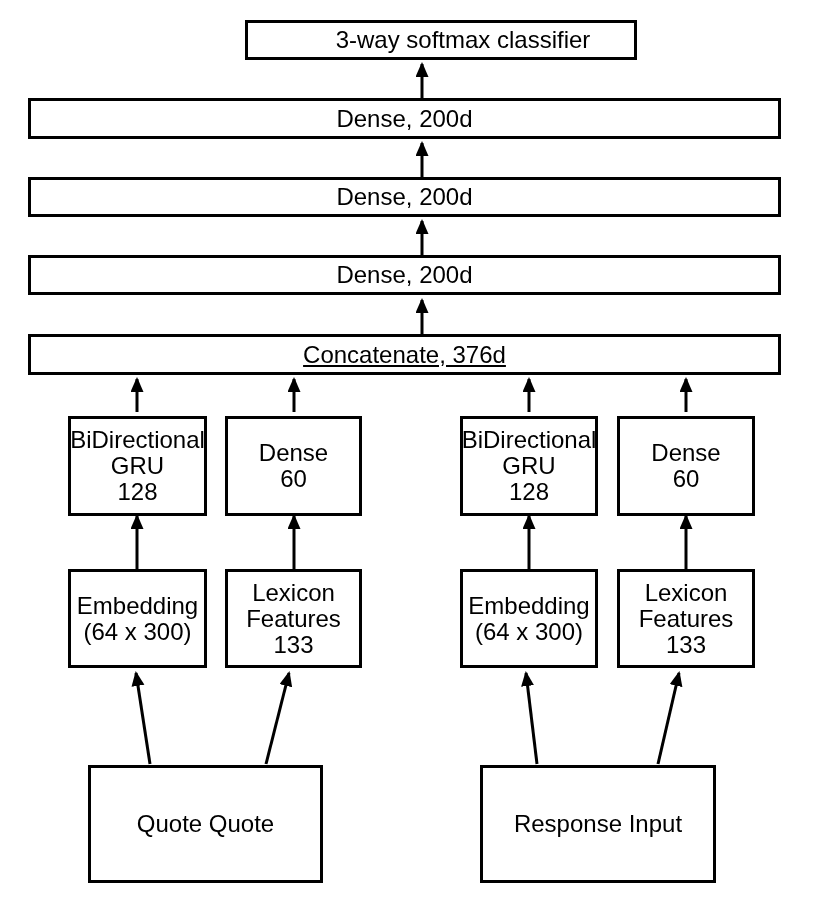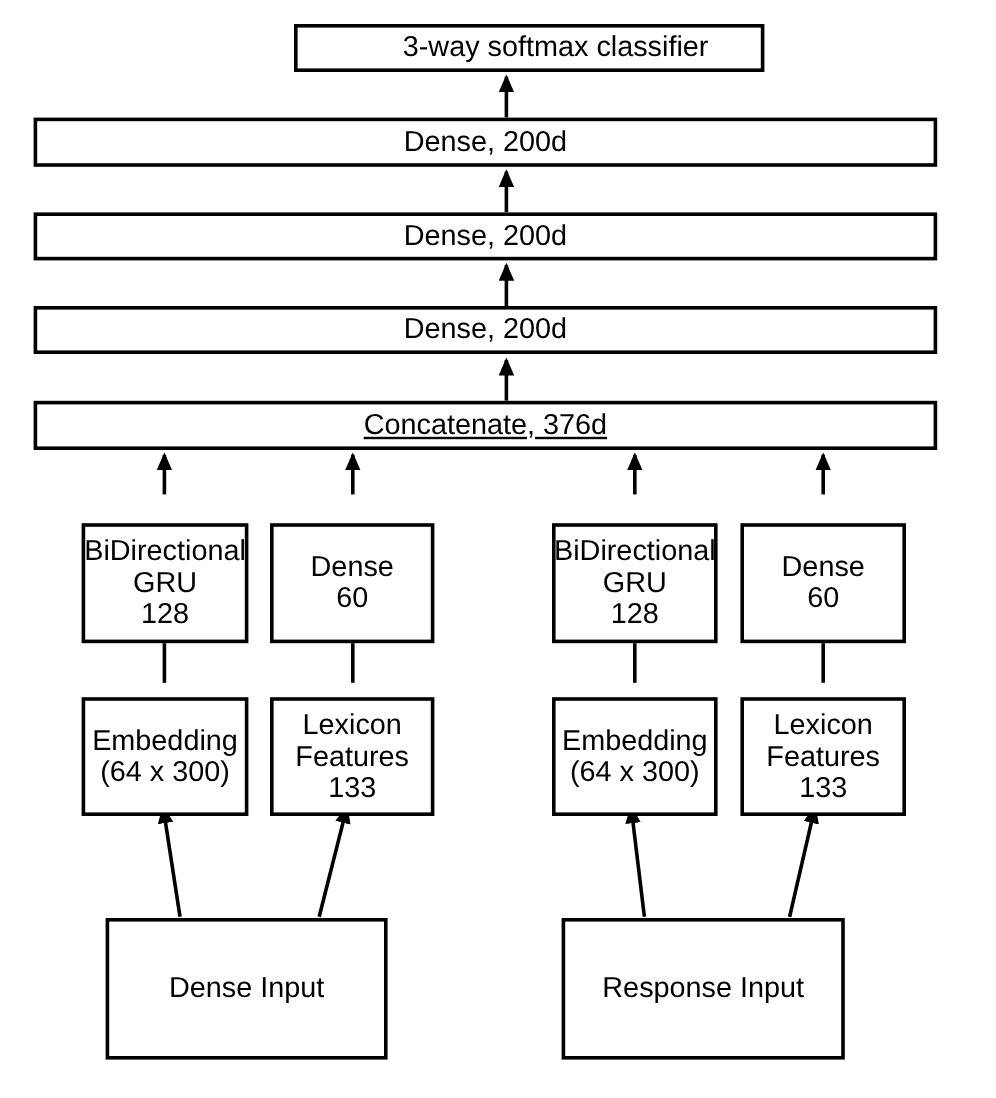--- a/index.html
+++ b/index.html
@@ -38,30 +38,30 @@
   }
   
   .softmax { left: 245px; top: 20px;  width: 392px; height: 40px; padding-left: 44px; }
   
   .wide    { left: 28px;  width: 753px; }
   .dense-a { top: 98px;  height: 41px; }
   .dense-b { top: 177px; height: 40px; }
   .dense-c { top: 255px; height: 40px; }
   .concat  { top: 334px; height: 41px; text-decoration: underline; }
   
-  .row2    { top: 436px; height: 100px; justify-content: center; }
-  .row3    { top: 569px; height: 99px; margin-top: 12px;  }
+  .row2    { top: 416px; height: 100px; justify-content: center; }
+  .row3    { top: 569px; height: 99px;  }
   .col-q-gru { left: 68px;  width: 139px; }
   .col-q-dns { left: 225px; width: 137px; }
   .col-r-gru { left: 460px; width: 138px; }
   .col-r-dns { left: 617px; width: 138px; }
   
   .inputbox { top: 765px; height: 118px; }
   .quote    { left: 88px;  width: 235px; }
-  .response { left: 468px; width: 236px; }
+  .response { left: 480px; width: 236px; }
 </style>
 </head>
 <body>
 
 <div class="canvas">
 
   <svg class="arrows" viewBox="0 0 830 915" xmlns="http://www.w3.org/2000/svg">
     <defs>
       <marker id="ah" markerUnits="userSpaceOnUse" markerWidth="17" markerHeight="15" refX="13" refY="6.5" orient="auto">
         <path d="M0,0 L15,6.5 L0,13 Z" fill="#000000"></path>
@@ -171,19 +171,19 @@
     <span>Embedding
 (64 x 300)</span>
   </div>
   <div class="box row3 col-r-dns">
     <span>Lexicon
 Features
 133</span>
   </div>
 
   <div class="box inputbox quote">
-    <span>Dense Input</span>
+    <span>Quote Quote</span>
   </div>
   <div class="box inputbox response">
     <span>Response Input</span>
   </div>
 
 </div>
 
 </body></html>

